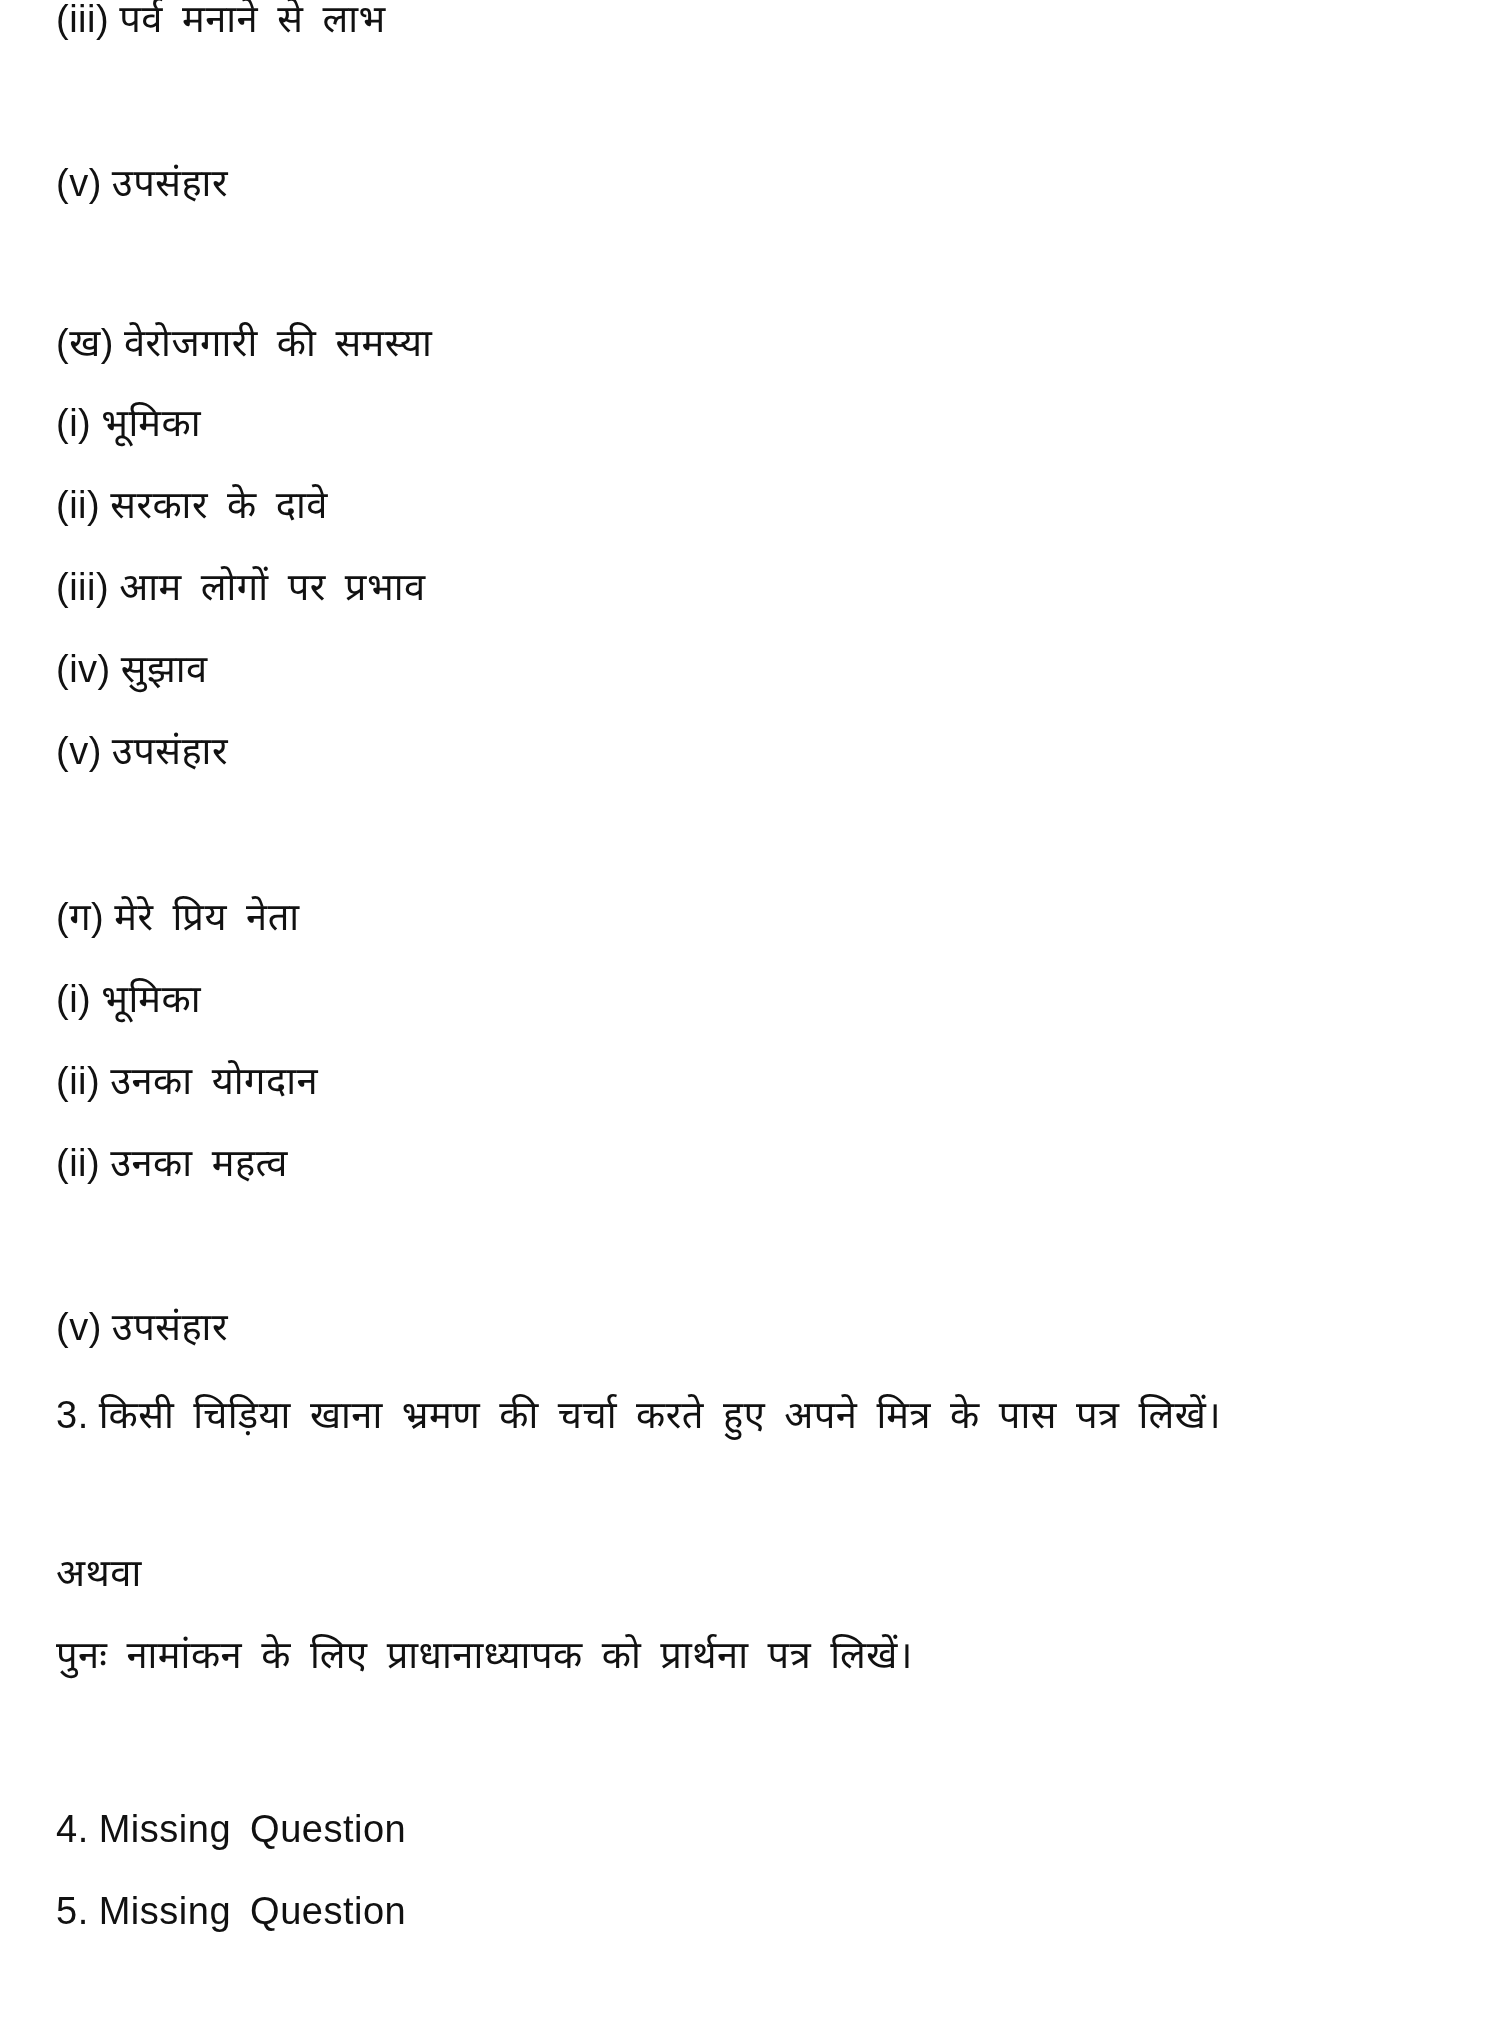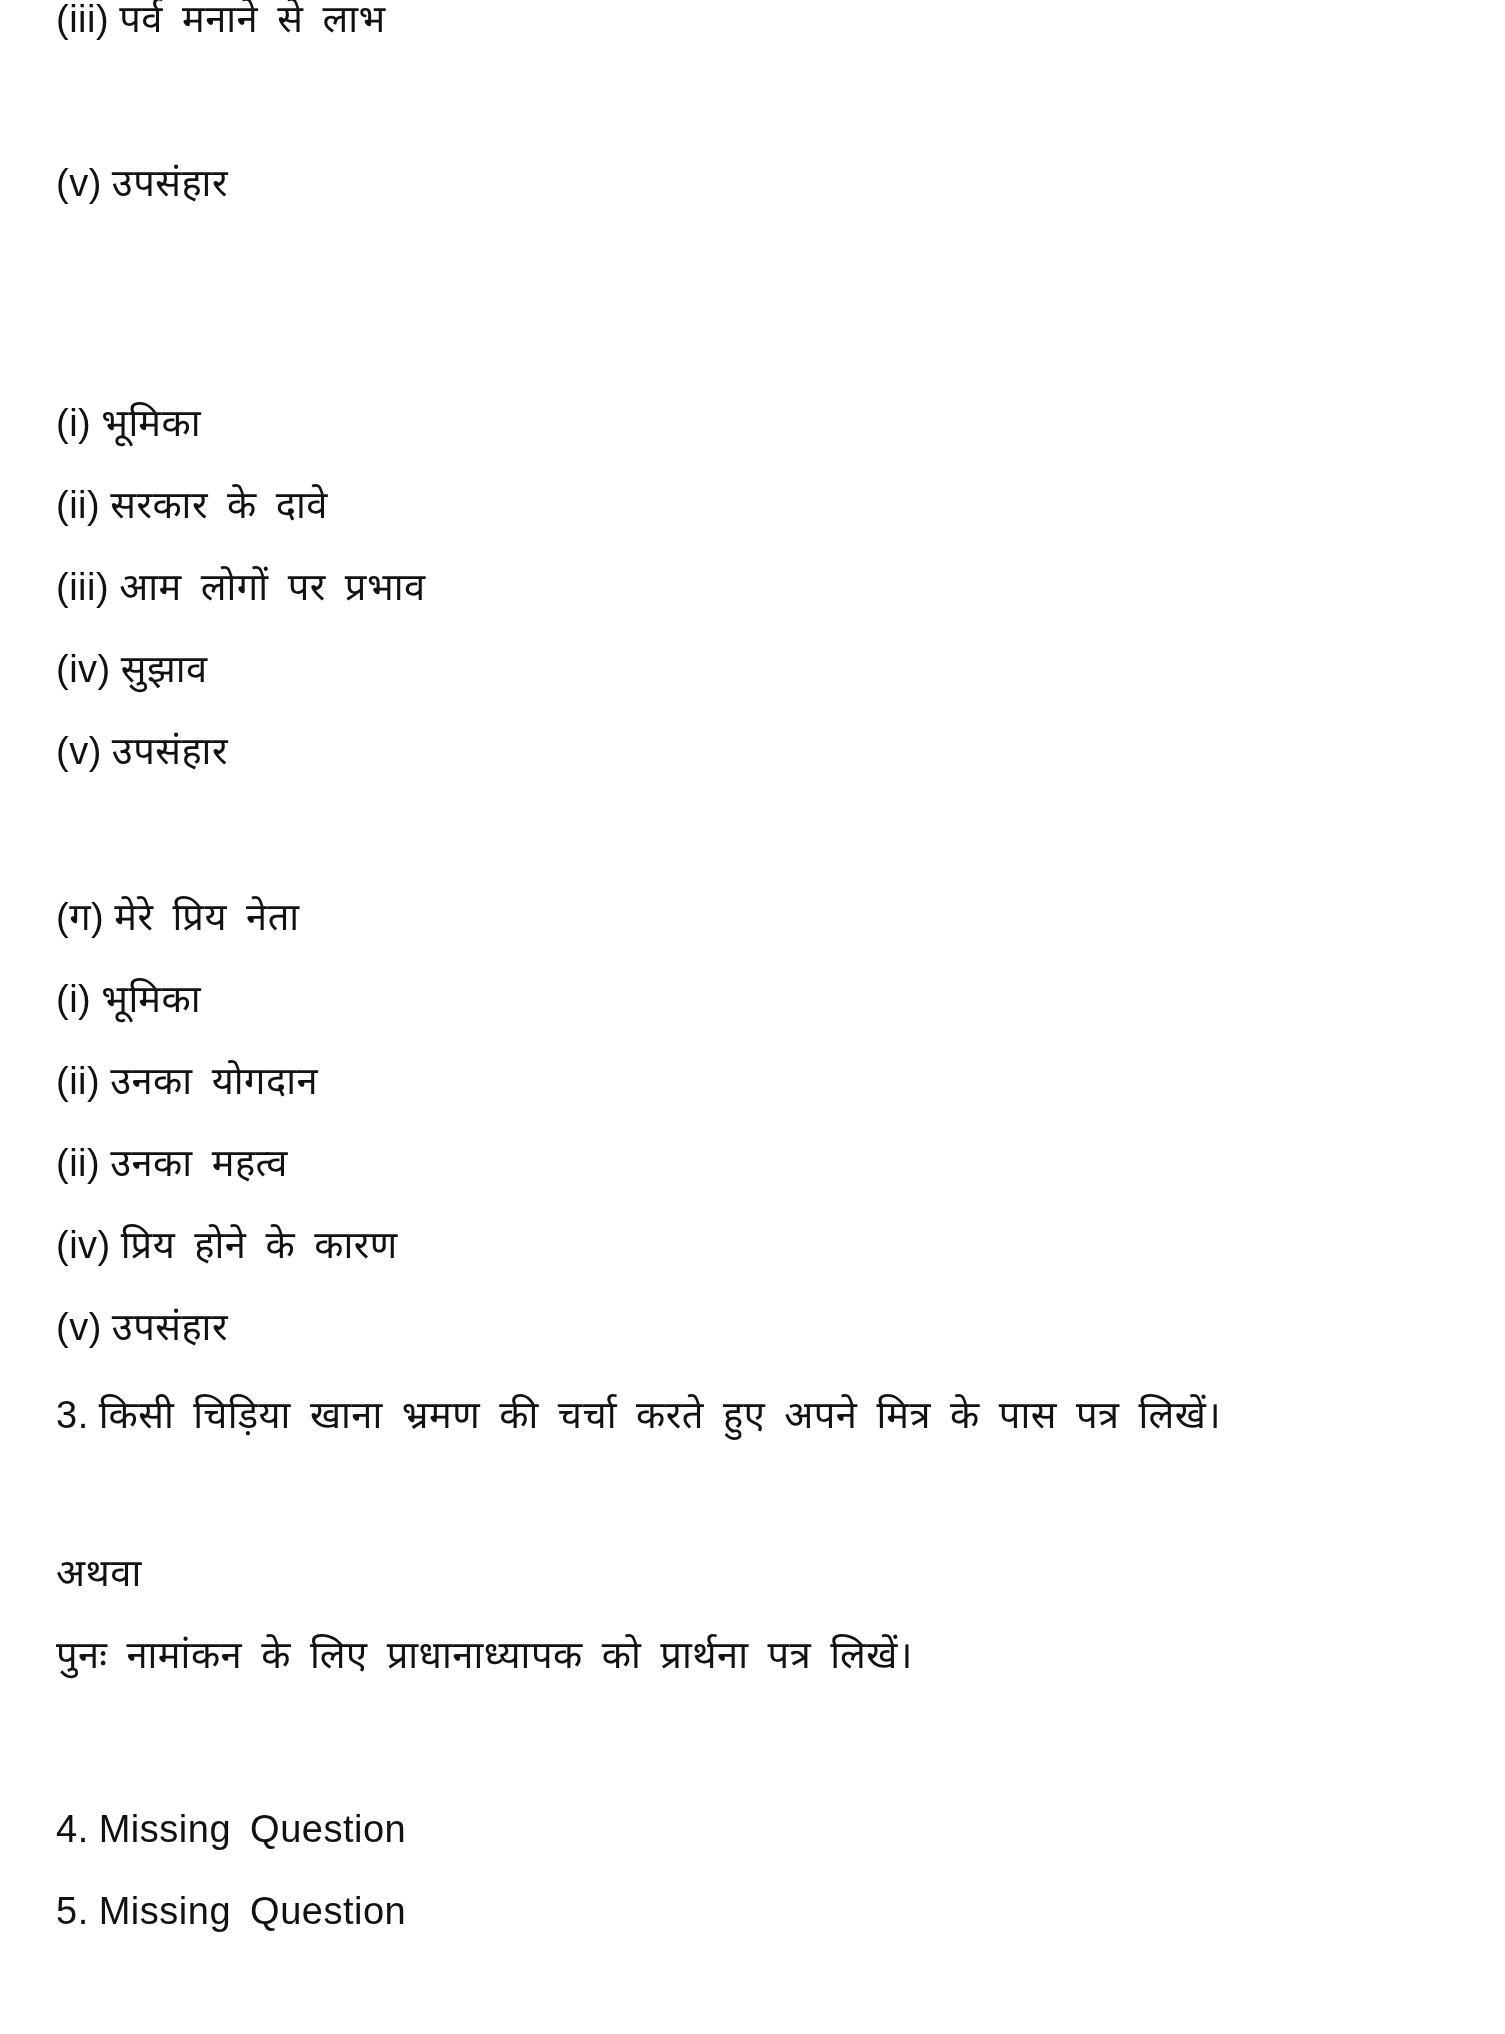--- a/index.html
+++ b/index.html
@@ -41,20 +41,23 @@
 
 <div class="page">
 
   <div class="line" style="top:-4px">
     <span class="num">(iii)</span><span>पर्व मनाने से लाभ</span>
   </div>
   <div class="line" style="top:160px">
     <span class="num">(v)</span><span>उपसंहार</span>
   </div>
 
+  <div class="line" style="top:320px">
+    <span class="num">(ख)</span><span>वेरोजगारी की समस्या</span>
+  </div>
   <div class="line" style="top:400px">
     <span class="num">(i)</span><span>भूमिका</span>
   </div>
   <div class="line" style="top:564px">
     <span class="num">(iii)</span><span>आम लोगों पर प्रभाव</span>
   </div>
   <div class="line" style="top:482px">
     <span class="num">(ii)</span><span>सरकार के दावे</span>
   </div>
   <div class="line" style="top:646px">
@@ -69,23 +72,20 @@
   </div>
   <div class="line" style="top:976px">
     <span class="num">(i)</span><span>भूमिका</span>
   </div>
   <div class="line" style="top:1058px">
     <span class="num">(ii)</span><span>उनका योगदान</span>
   </div>
   <div class="line" style="top:1140px">
     <span class="num">(ii)</span><span>उनका महत्व</span>
   </div>
-  <div class="line" style="top:1222px">
-    <span class="num">(iv)</span><span>प्रिय होने के कारण</span>
-  </div>
   <div class="line" style="top:1304px">
     <span class="num">(v)</span><span>उपसंहार</span>
   </div>
 
   <div class="line" style="top:1392px">
     <span class="num">3.</span><span>किसी चिड़िया खाना भ्रमण की चर्चा करते हुए अपने मित्र के पास पत्र लिखें।</span>
   </div>
   <div class="line" style="top:1550px">
     <span>अथवा</span>
   </div>

